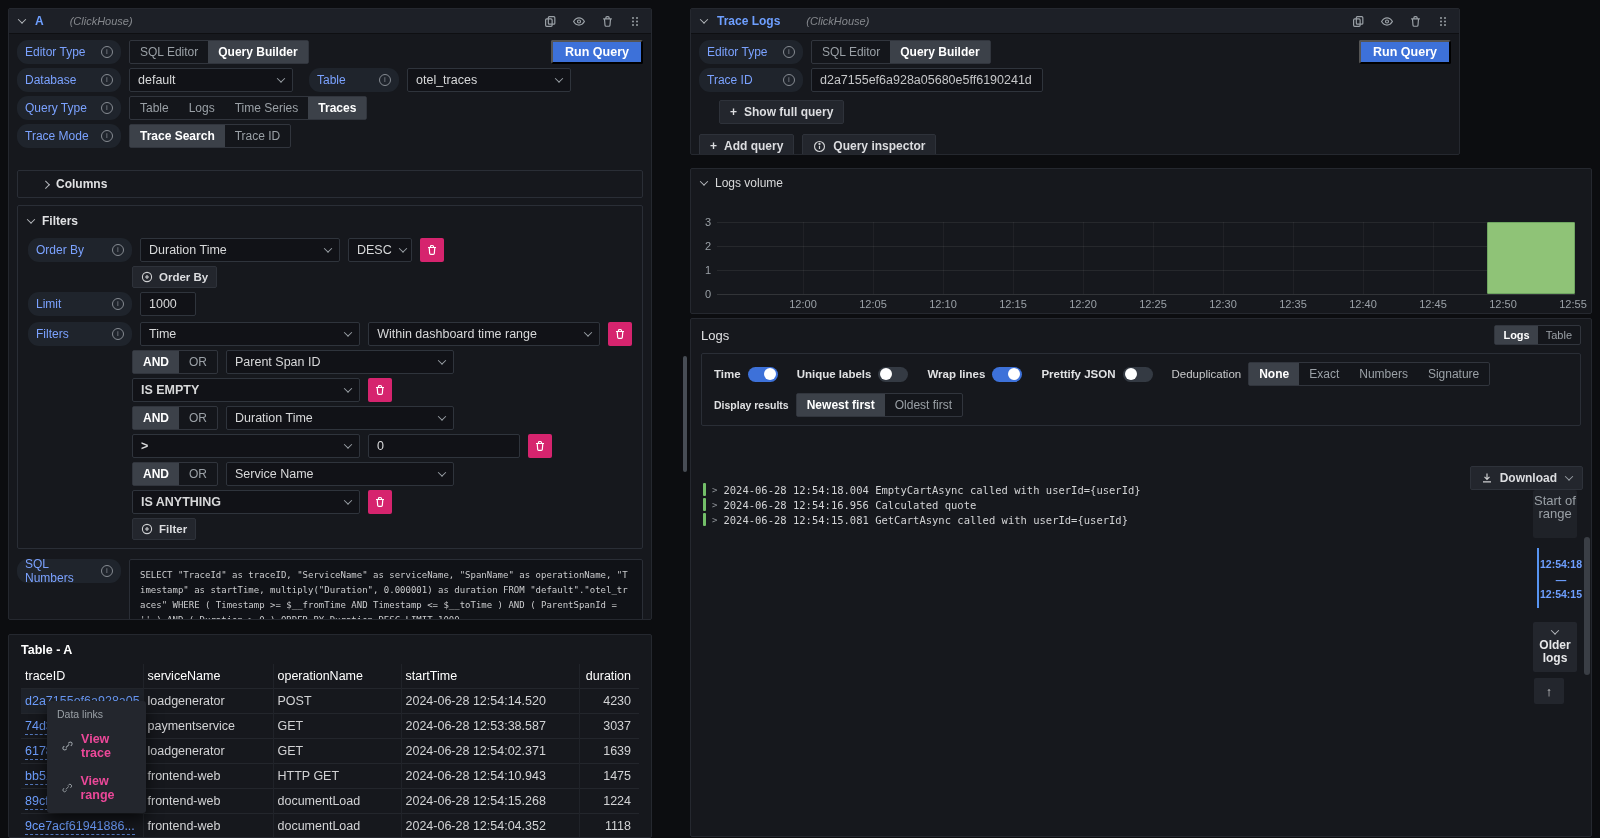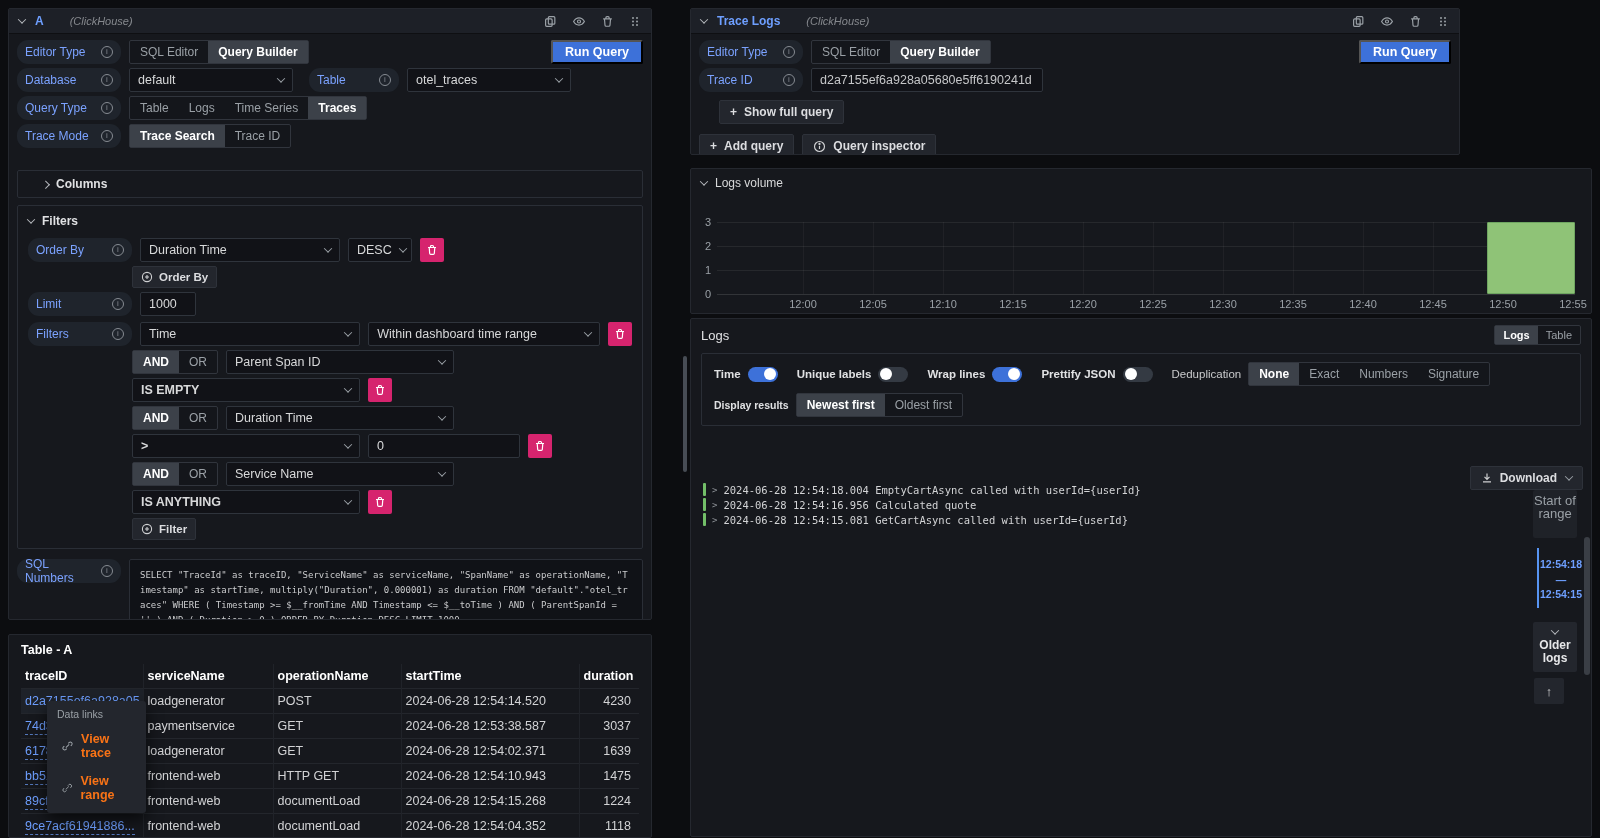--- a/index.html
+++ b/index.html
@@ -30,28 +30,28 @@
   .caret.down{transform:rotate(45deg) translate(-1px,-1px)}
   .caret.right{transform:rotate(-45deg) translate(0,1px)}
   .trash-btn{width:24px;height:24px;background:#d6246e;border:none;border-radius:2px;display:inline-flex;align-items:center;justify-content:center;flex:none}
   .box{border:1px solid #2a2e36;border-radius:2px}
   .secheader{display:flex;align-items:center;gap:8px;font-weight:700;font-size:12px;color:#e0e1e3}
   .indent{margin-left:104px}
   .w200{width:200px}.w64{width:64px}.w225{width:225px}.w237{width:237px}.w228{width:228px}.w152{width:152px}.w56{width:56px}.w232{width:232px}
   .sql{flex:1;background:#101217;border:1px solid #2a2e36;border-radius:2px;padding:8px 10px;font-family:"DejaVu Sans Mono",monospace;font-size:9px;line-height:15px;color:#cbccce;white-space:pre-wrap;word-break:break-all}
   
   .ttable{width:100%;border-collapse:collapse;font-size:12.5px;table-layout:fixed}
-  .ttable th{text-align:left;font-weight:700;color:#fff;padding:5px 8px 5px 4px;border-right:1px solid #202329}
+  .ttable th{text-align:left;font-weight:400;color:#fff;padding:5px 8px 5px 4px;border-right:1px solid #202329}
   .ttable td{color:#d2d3d5;padding:5px 8px 5px 4px;border-top:1px solid #23262c;border-right:1px solid #202329;height:25px;overflow:hidden;white-space:nowrap}
   .ttable th:last-child,.ttable td:last-child{text-align:right;border-right:none}
   .tlink{color:#6e9fff;border-bottom:1px dashed rgba(110,159,255,.7);padding-bottom:1px}
   td.sel{background:#1e2229}
   .ctx{position:absolute;left:38px;top:66px;width:99px;background:#23262d;border-radius:3px;box-shadow:0 6px 16px rgba(0,0,0,.65);padding:4px 0;z-index:5}
   .ctx-h{font-size:10.5px;color:#9aa0a6;padding:3px 10px 5px}
-  .ctx-item{display:flex;gap:8px;align-items:center;padding:7px 8px 7px 15px;color:#f97316;font-weight:600;font-size:12.5px}
+  .ctx-item{display:flex;gap:8px;align-items:center;padding:7px 8px 7px 15px;color:#ec4899;font-weight:600;font-size:12.5px}
   
   .vbody{position:relative;height:120px}
   .ylab{position:absolute;left:4px;width:16px;text-align:right;font-size:11px;color:#9aa0a6}
   .grid{position:absolute;left:26px;width:858px;height:1px;background:rgba(255,255,255,.07)}
   .vgrid{position:absolute;top:32px;width:1px;height:72px;background:rgba(255,255,255,.045)}
   .bar{position:absolute;border:1px solid #6fa661;border-radius:1px}
   .xlab{position:absolute;top:108px;width:44px;text-align:center;font-size:11px;color:#9aa0a6}
   
   .lhead{display:flex;align-items:center;padding:6px 10px 4px}
   .lbody{position:relative;height:460px}

